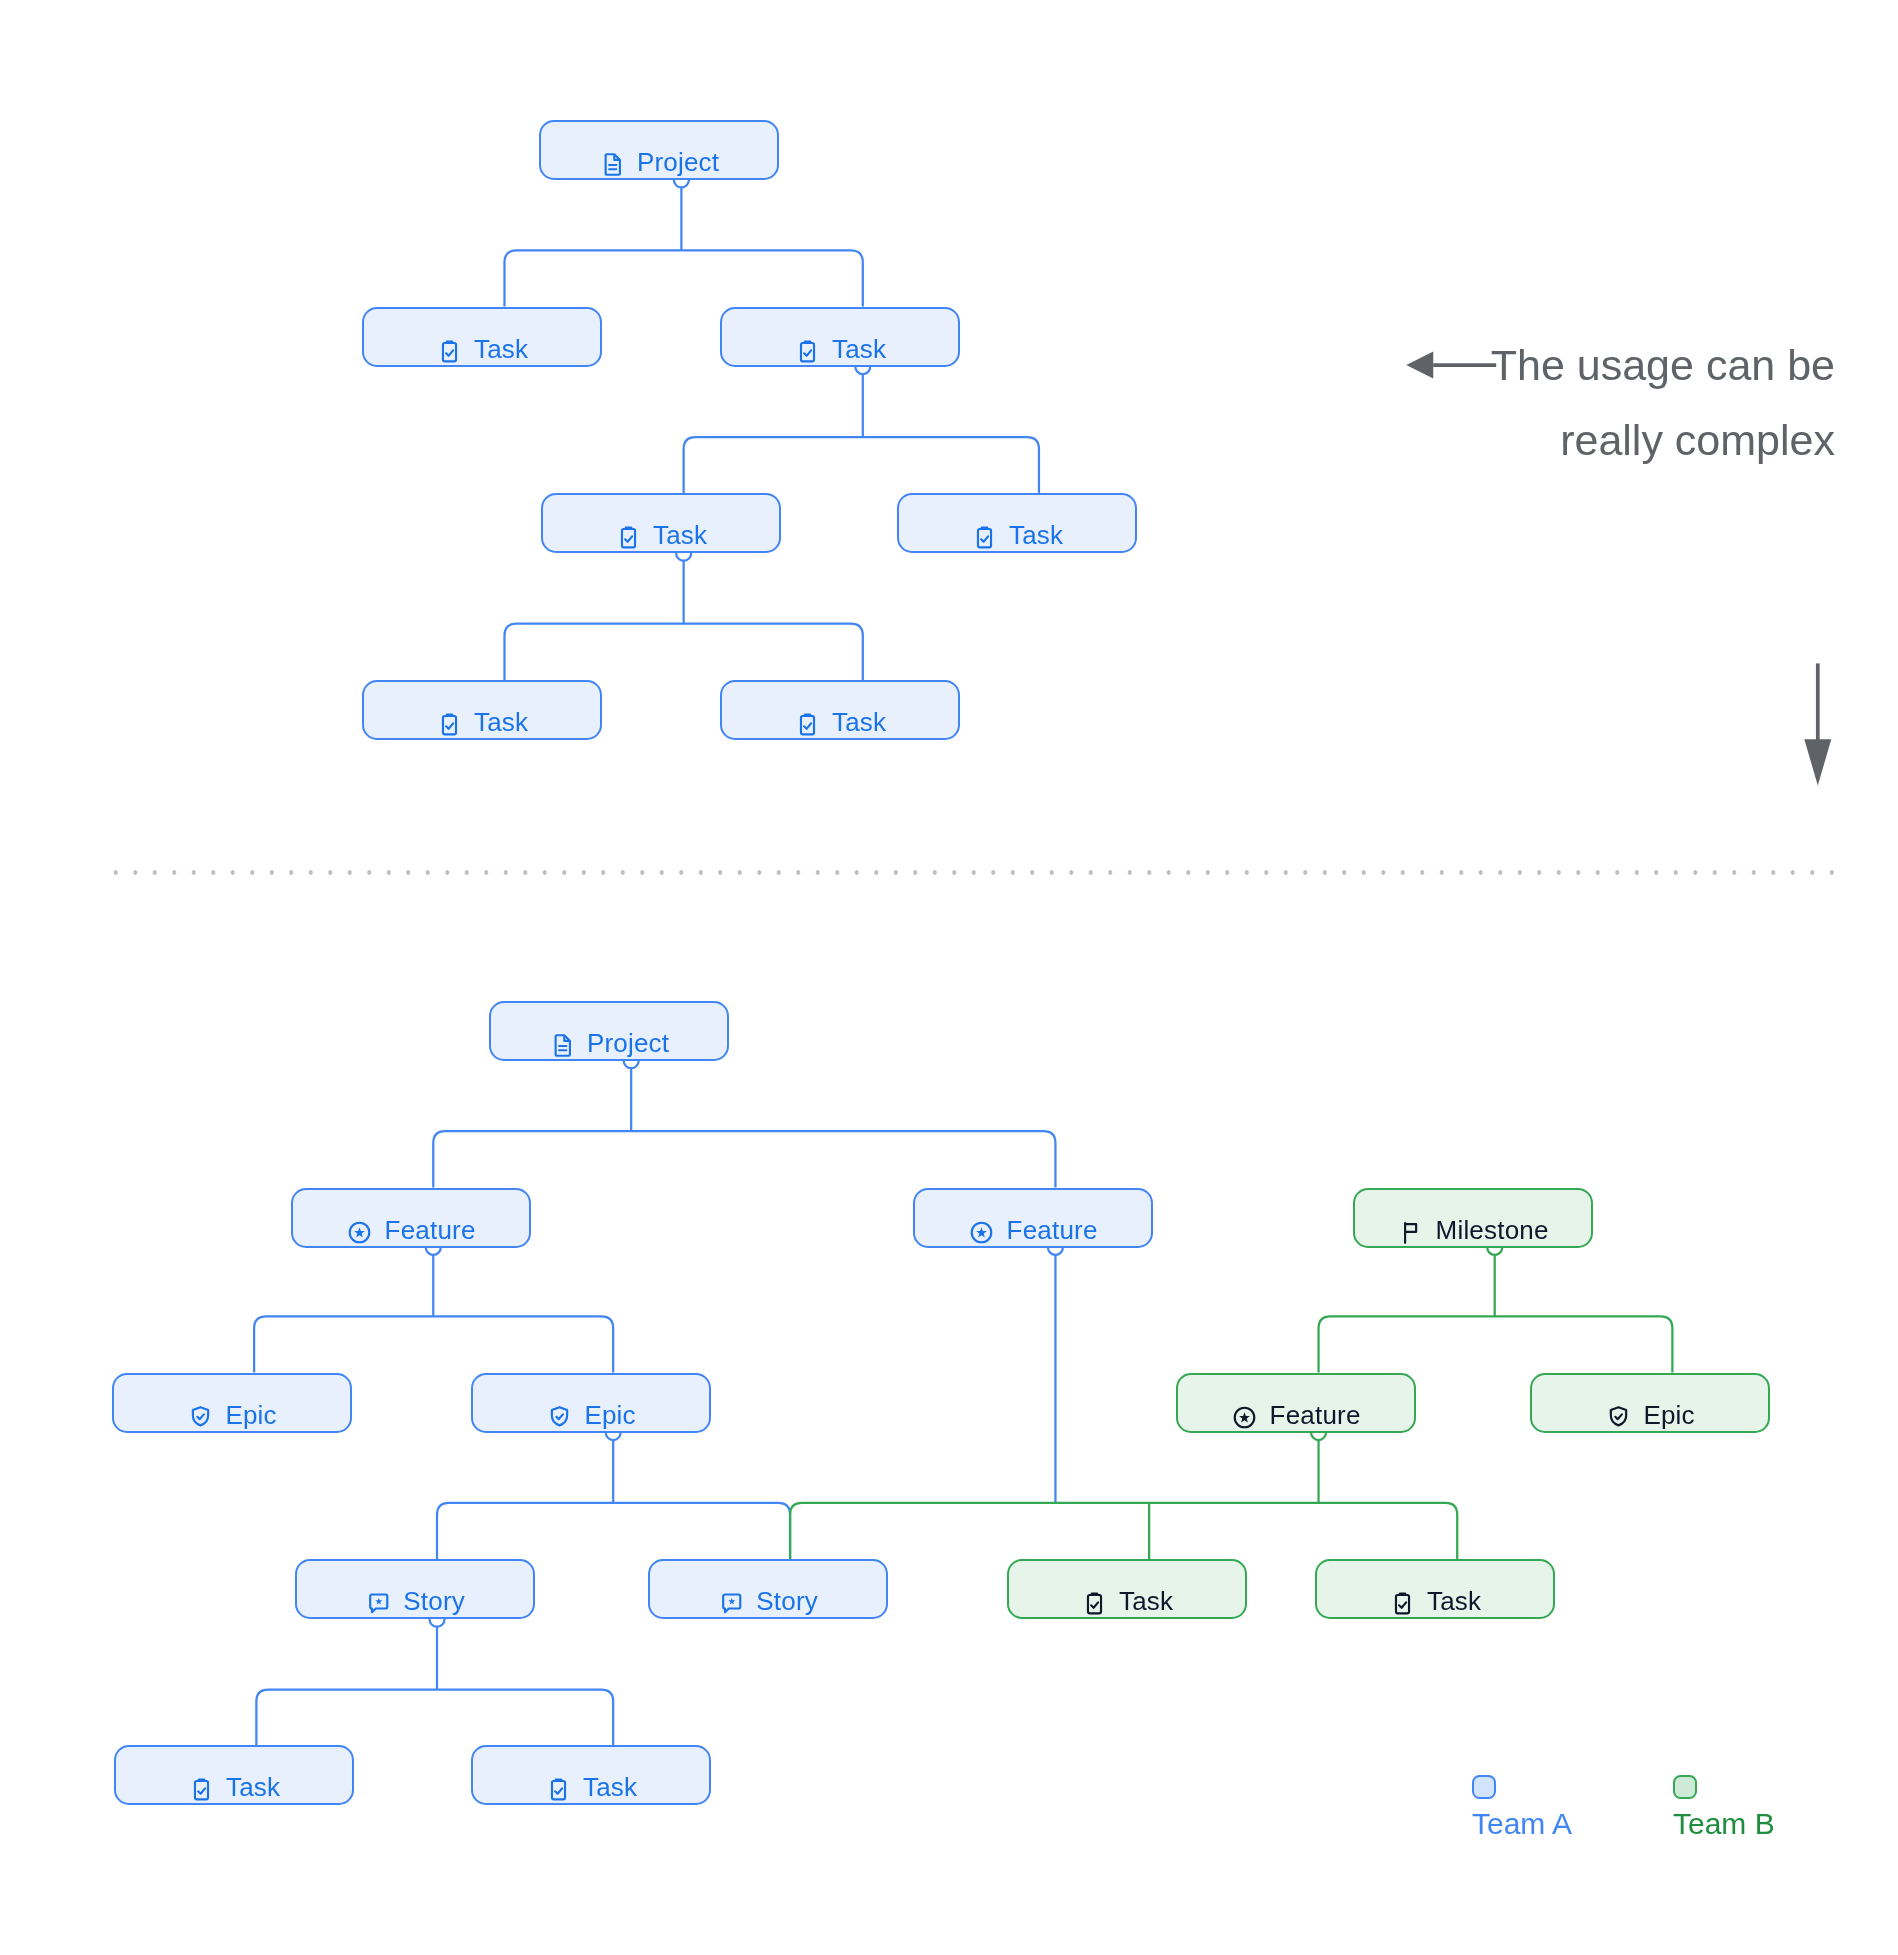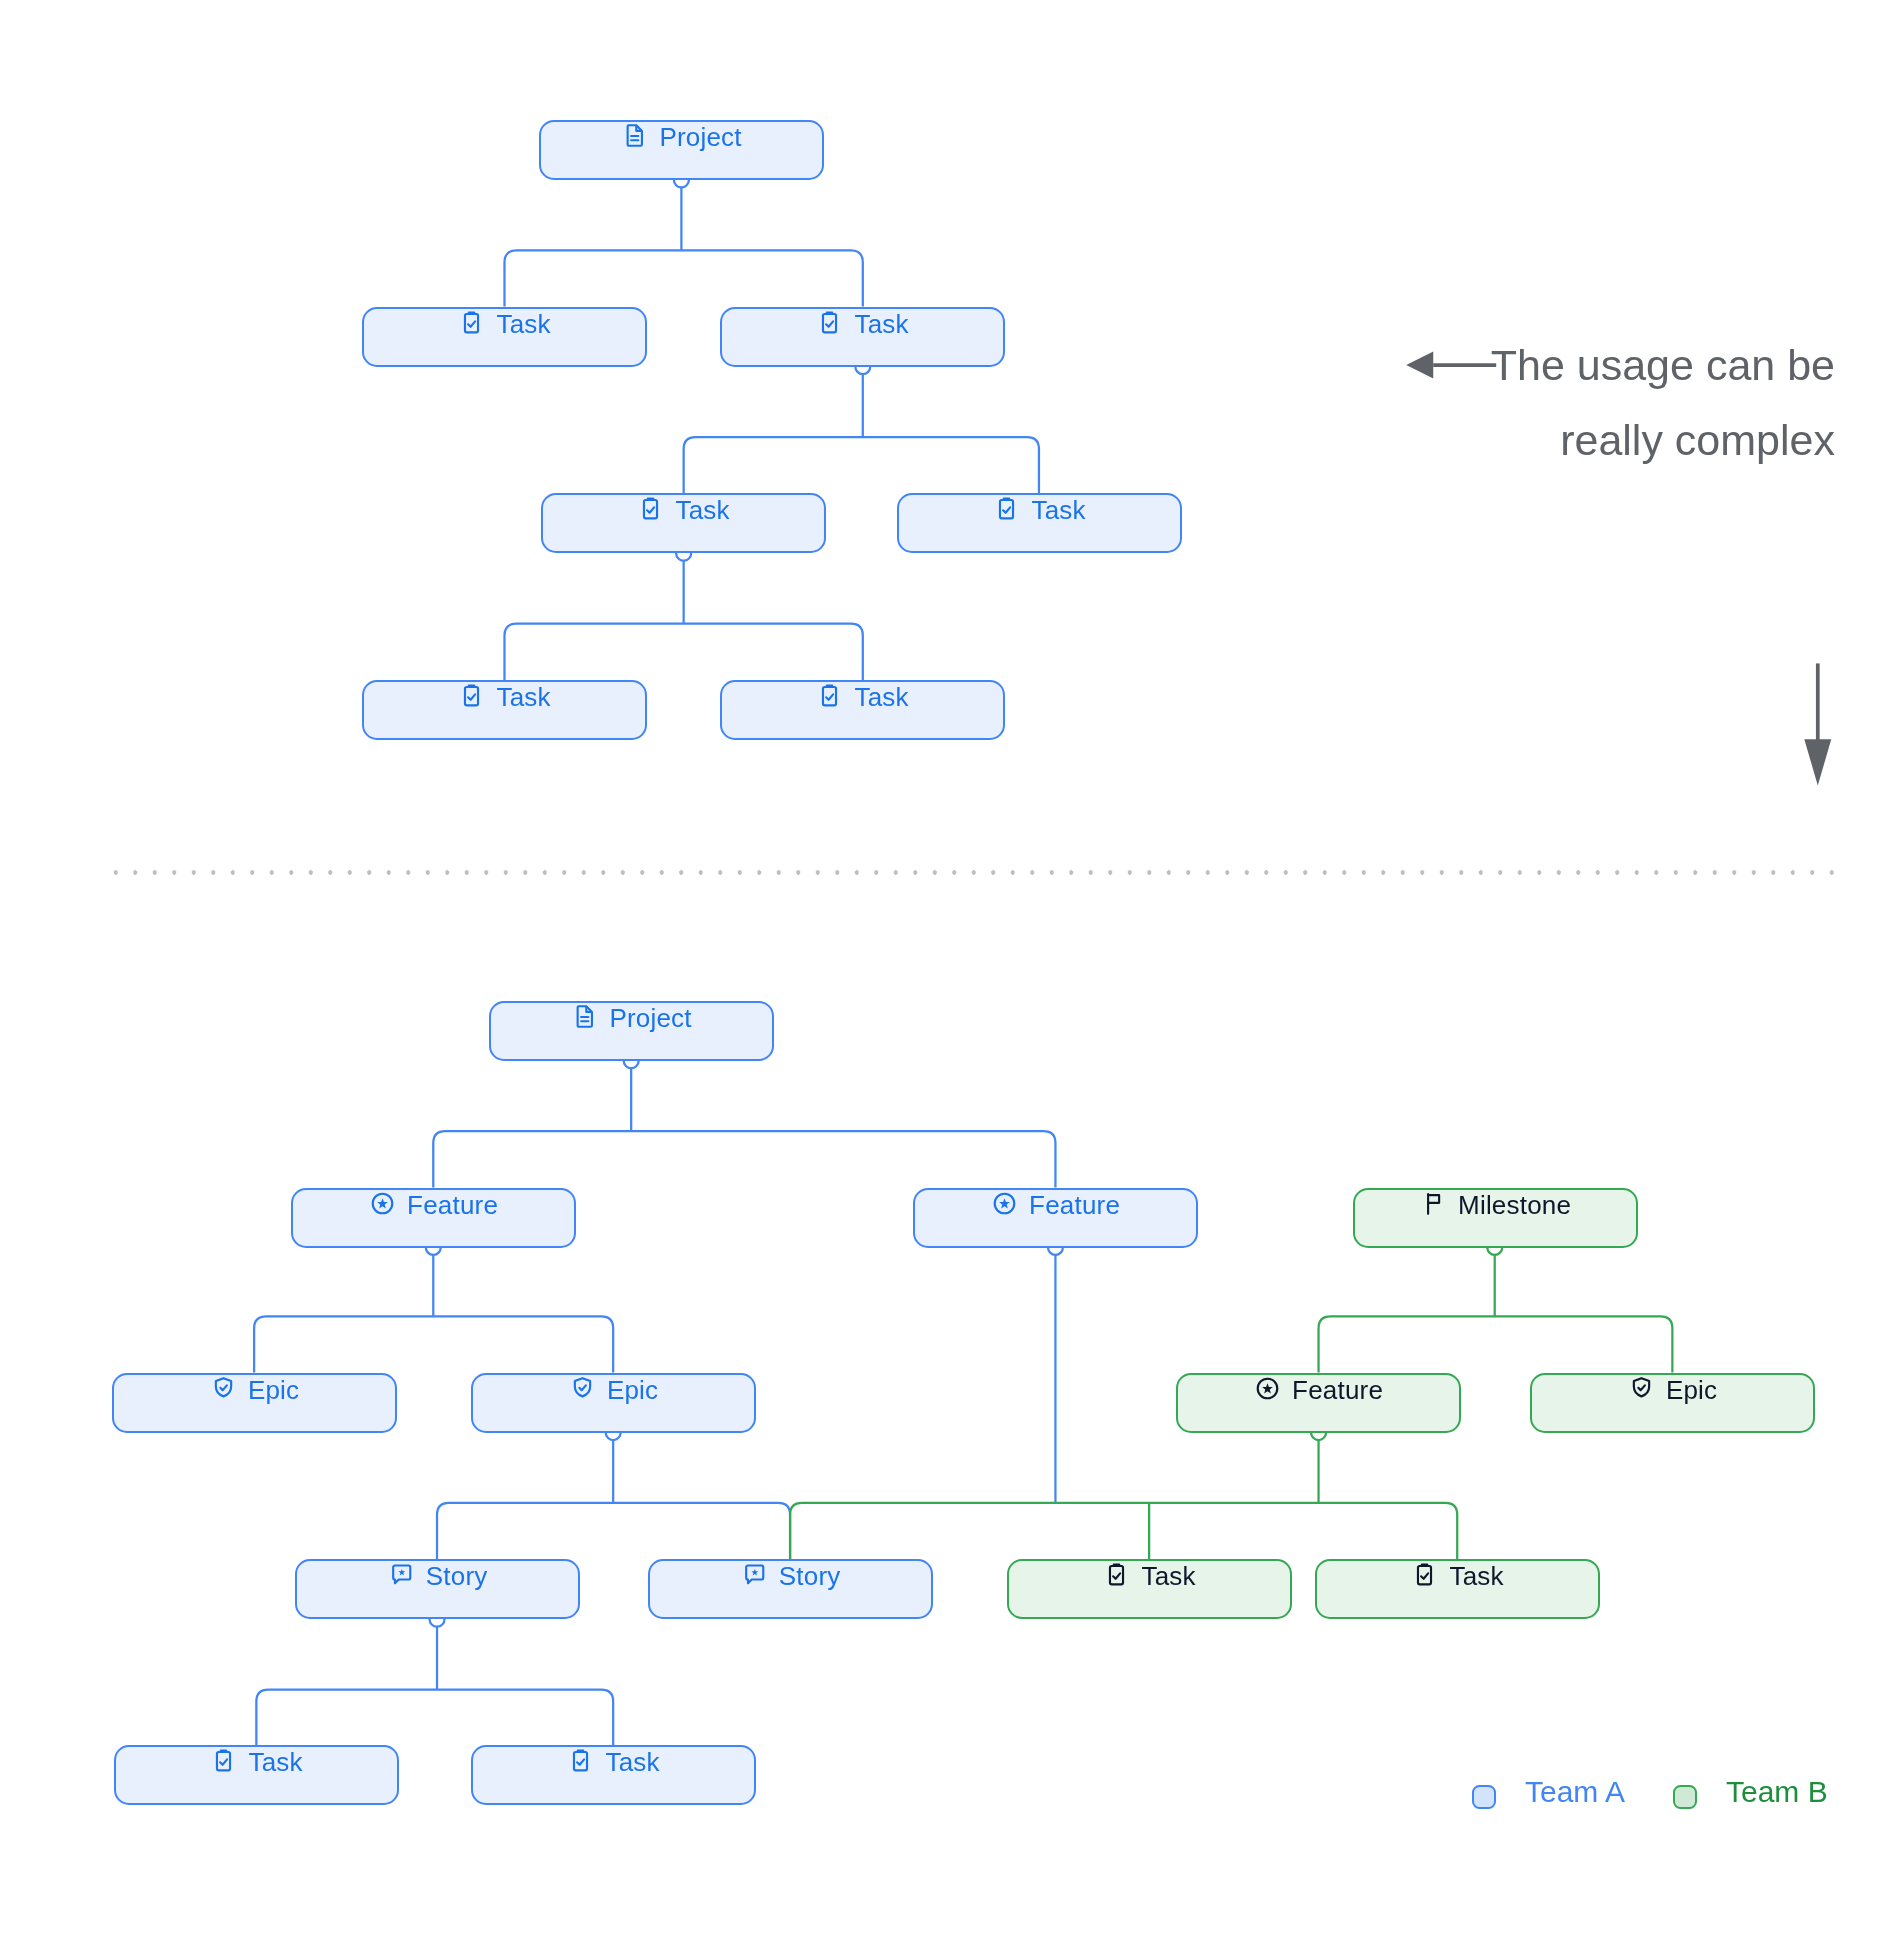--- a/index.html
+++ b/index.html
@@ -1,38 +1,38 @@
 <!DOCTYPE html>
 <html style="font-size:12px"><head>
 <meta charset="utf-8">
 <style>
   html,body{margin:0;padding:0;background:#ffffff;}
   body{width:1898px;height:1955px;position:relative;font-family:"Liberation Sans",sans-serif;overflow:hidden;}
   .stage{position:absolute;inset:0;}
   svg.wires{position:absolute;left:0;top:0;pointer-events:none;}
   .node{
-    position:absolute;width:285px;height:60px;box-sizing:border-box;
+    position:absolute;width:240px;height:60px;box-sizing:border-box;
     border:2.2px solid;border-radius:15px;
-    display:flex;align-items:flex-start;justify-content:center;gap:11.2px;
+    display:flex;align-items:flex-end;justify-content:center;gap:11.2px;
     font-size:26px;font-weight:500;letter-spacing:0.2px;
   }
   .team-a{border-color:#4285F4;background:#E8F0FE;color:#1A73E8;}
   .team-b{border-color:#34A853;background:#E6F4EA;color:#0f172a;}
   .node .ic{width:27px;height:27px;flex:0 0 auto;}
   .annotation{
     position:absolute;right:63px;top:328px;text-align:right;
     color:#5F6368;font-size:43px;line-height:75px;font-weight:400;
   }
   .annotation .para2{margin-top:16.5px;}
   .divider{
     position:absolute;left:106px;top:870px;width:1732px;height:4.5px;
     background-image:radial-gradient(circle closest-side,#BDC1C6 97%,transparent);
     background-size:19.5px 4.5px;background-repeat:repeat-x;
   }
-  .legend-item{position:absolute;top:1775px;display:flex;align-items:flex-end;gap:29px;font-size:30px;font-weight:500;}
+  .legend-item{position:absolute;top:1775px;display:flex;align-items:flex-start;gap:8px;font-size:30px;font-weight:500;flex-direction:column;}
   .legend-item .swatch{width:24px;height:24px;box-sizing:border-box;border-radius:7.5px;border:2.2px solid;}
   .legend-a{left:1472px;color:#4285F4;}
   .legend-a .swatch{border-color:#4285F4;background:#D2E3FC;}
   .legend-b{left:1673px;color:#1E8E3E;}
   .legend-b .swatch{border-color:#34A853;background:#CEEAD6;}
   .defs{position:absolute;width:0;height:0;overflow:hidden;}
 </style>
 </head>
 <body>
 

